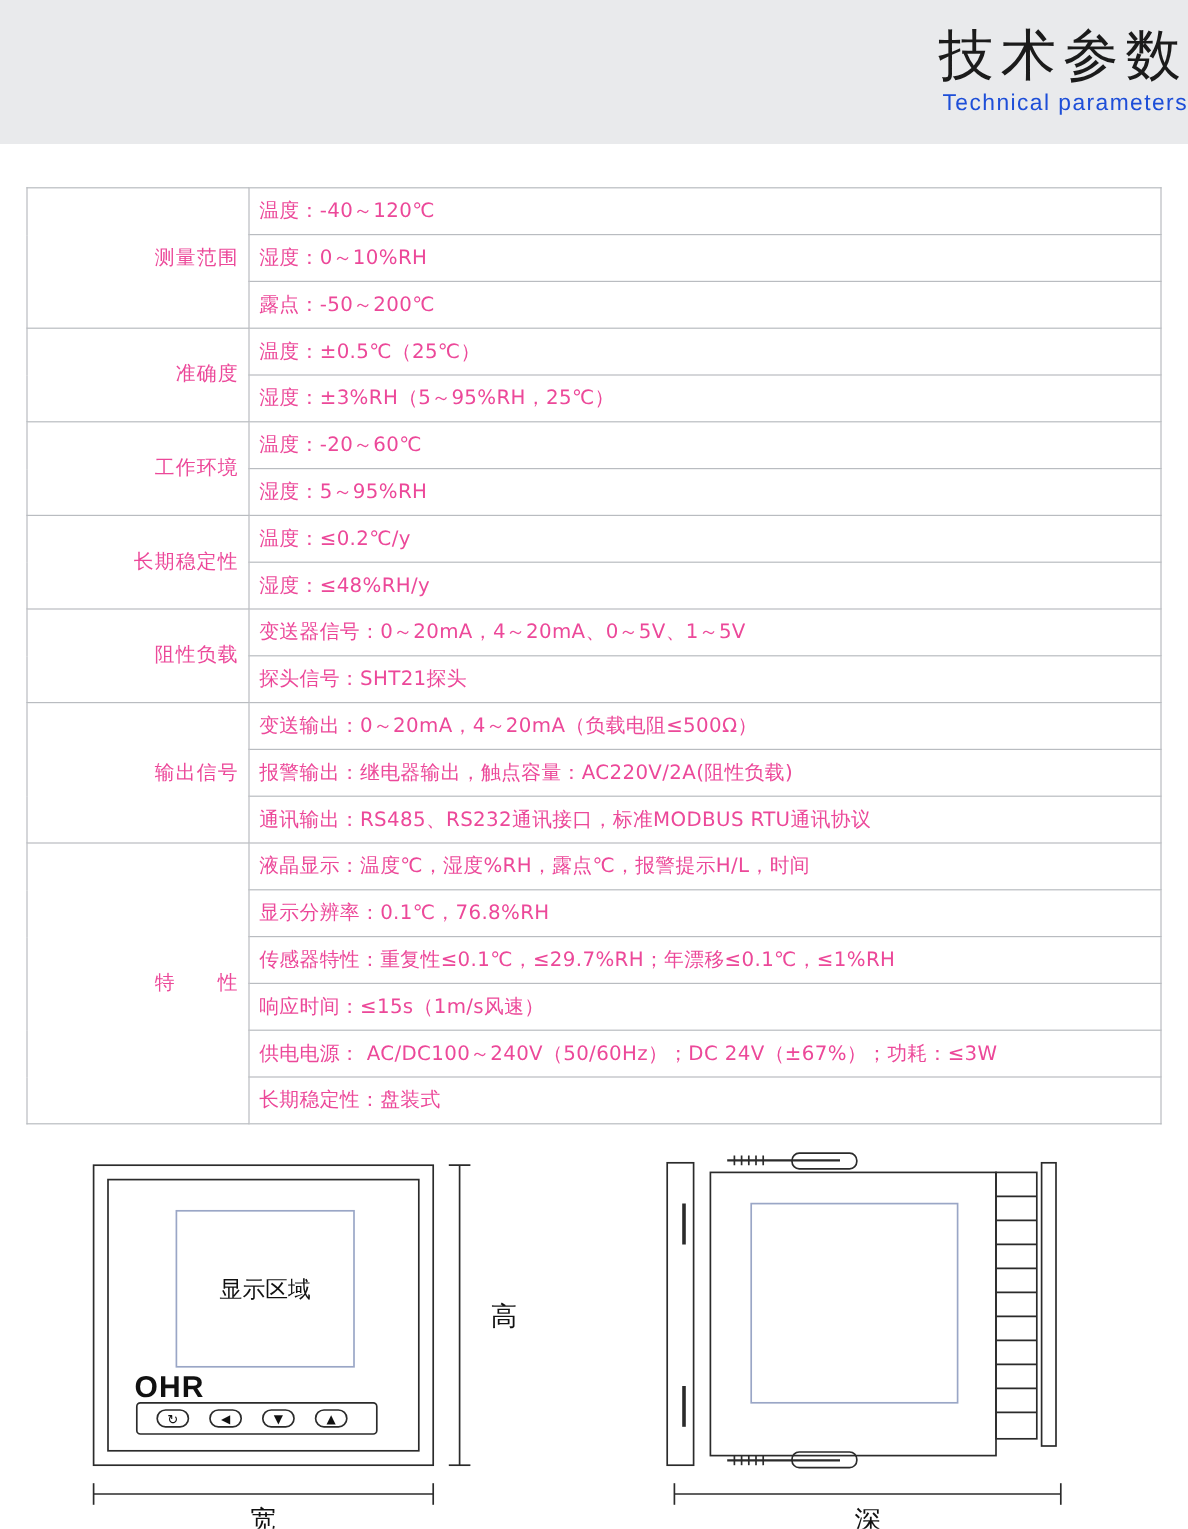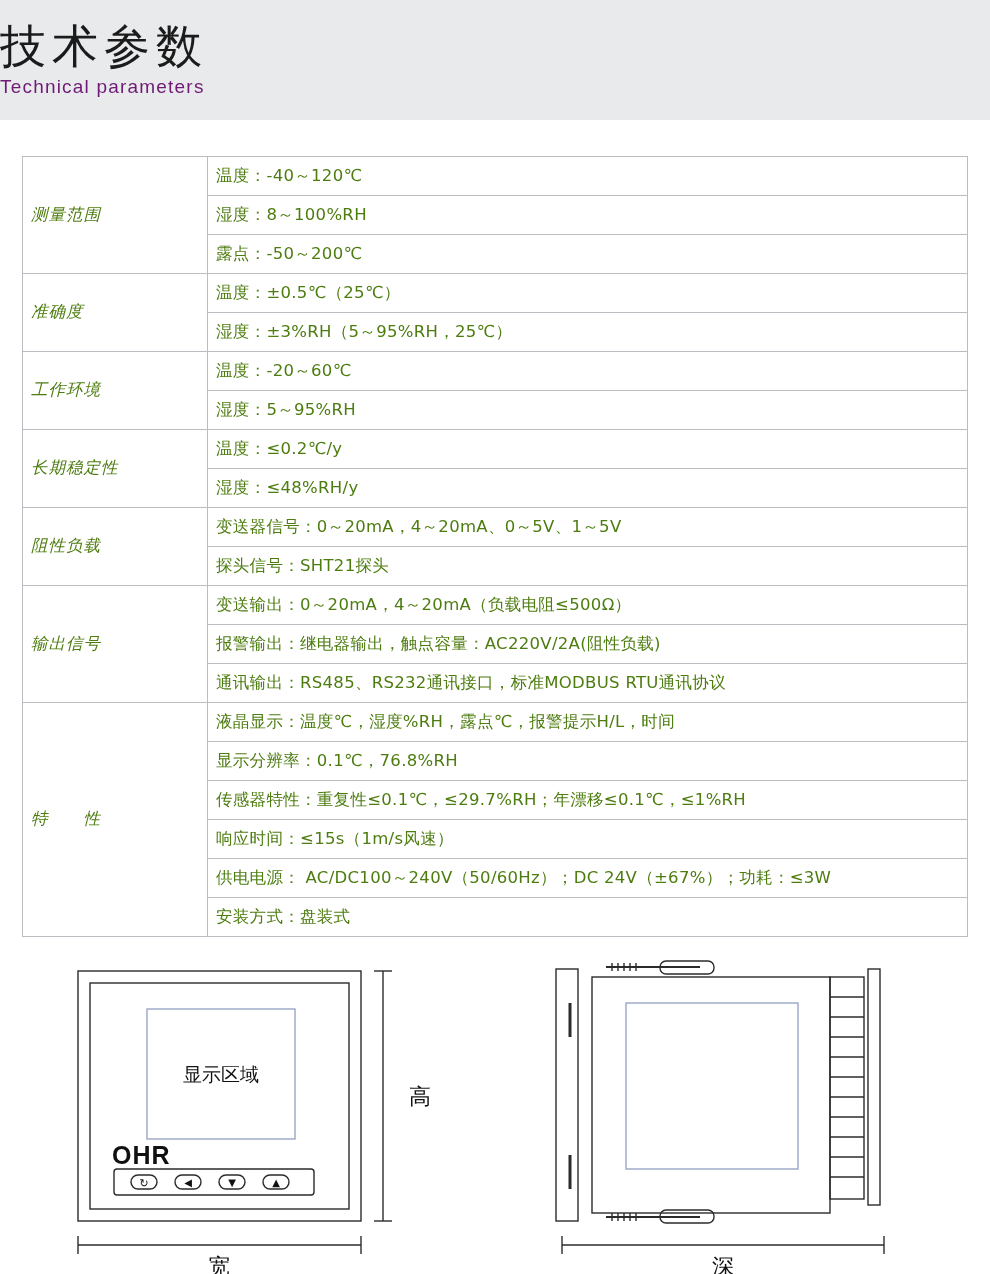--- a/index.html
+++ b/index.html
@@ -16,65 +16,64 @@
     position: relative;
   }
 
   
   .header {
     width: 990px;
     height: 120px;
     background: #e9eaec;
     display: flex;
     flex-direction: column;
-    align-items: flex-start;
+    align-items: flex-end;
     justify-content: center;
     box-sizing: border-box;
   }
   .header-title {
     font-size: 46px;
     letter-spacing: 6px;
     color: #1b1b1b;
     font-family: "DejaVu Sans", "Liberation Sans", sans-serif;
     font-weight: 400;
     line-height: 1.05;
   }
   .header-sub {
     font-size: 19px;
-    color: #701a75;
+    color: #1d4ed8;
     letter-spacing: 1.2px;
     margin-top: 6px;
     font-family: "Liberation Sans", sans-serif;
   }
 
   
   .table-wrap {
     margin: 36px 22px 0 22px;
     width: 946px;
   }
   table.spec {
     border-collapse: collapse;
     width: 100%;
     table-layout: fixed;
   }
   table.spec td {
     border: 1px solid #b9bcc0;
     font-size: 16.5px;
-    color: #4d7c0f;
+    color: #ec4899;
     padding: 6px 8px;
     line-height: 1.35;
     font-family: "DejaVu Sans", "Liberation Sans", sans-serif;
     vertical-align: middle;
     height: 26px;
   }
   td.cat {
     width: 168px;
-    text-align: left;
+    text-align: right;
     letter-spacing: 1px;
-    font-style: italic;
   }
   td.val {
     padding-left: 14px;
     letter-spacing: 0.3px;
   }
 
   
   .drawings {
     position: relative;
     width: 990px;
@@ -95,21 +94,21 @@
 
 <div class="table-wrap">
   <table class="spec">
     <tbody>
 
       <tr>
         <td class="cat" rowspan="3">测量范围</td>
         <td class="val">温度：-40～120℃</td>
       </tr>
       <tr>
-        <td class="val">湿度：8～100%RH</td>
+        <td class="val">湿度：0～10%RH</td>
       </tr>
       <tr>
         <td class="val">露点：-50～200℃</td>
       </tr>
 
       <tr>
         <td class="cat" rowspan="2">准确度</td>
         <td class="val">温度：±0.5℃（25℃）</td>
       </tr>
       <tr>
@@ -161,21 +160,21 @@
       <tr>
         <td class="val">传感器特性：重复性≤0.1℃，≤29.7%RH；年漂移≤0.1℃，≤1%RH</td>
       </tr>
       <tr>
         <td class="val">响应时间：≤15s（1m/s风速）</td>
       </tr>
       <tr>
         <td class="val">供电电源： AC/DC100～240V（50/60Hz）；DC 24V（±67%）；功耗：≤3W</td>
       </tr>
       <tr>
-        <td class="val">安装方式：盘装式</td>
+        <td class="val">长期稳定性：盘装式</td>
       </tr>
     </tbody>
   </table>
 </div>
 
 <div class="drawings">
   <svg width="990" height="320" viewBox="0 0 990 320" xmlns="http://www.w3.org/2000/svg">
     <g fill="none" stroke="#2b2b2b" stroke-width="1.4">
 
       <rect x="78" y="12" width="283" height="250"></rect>

